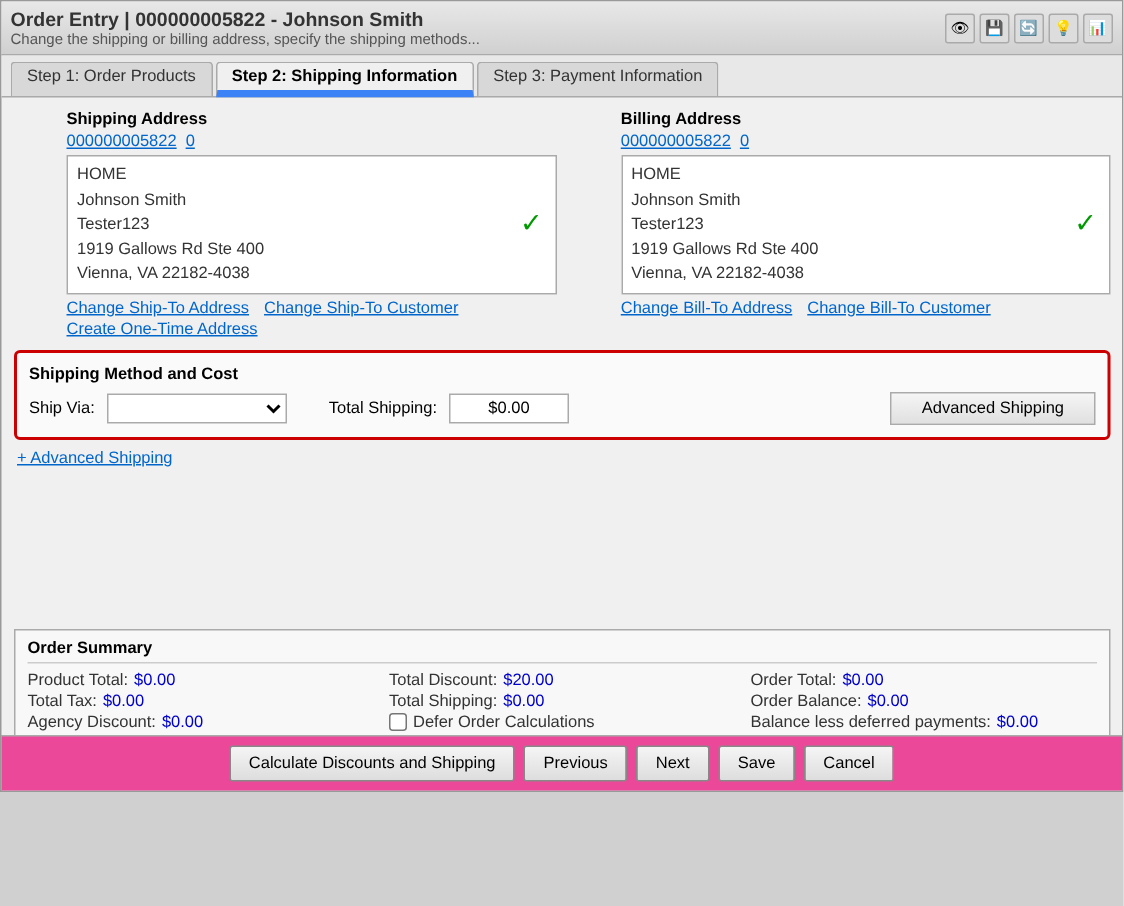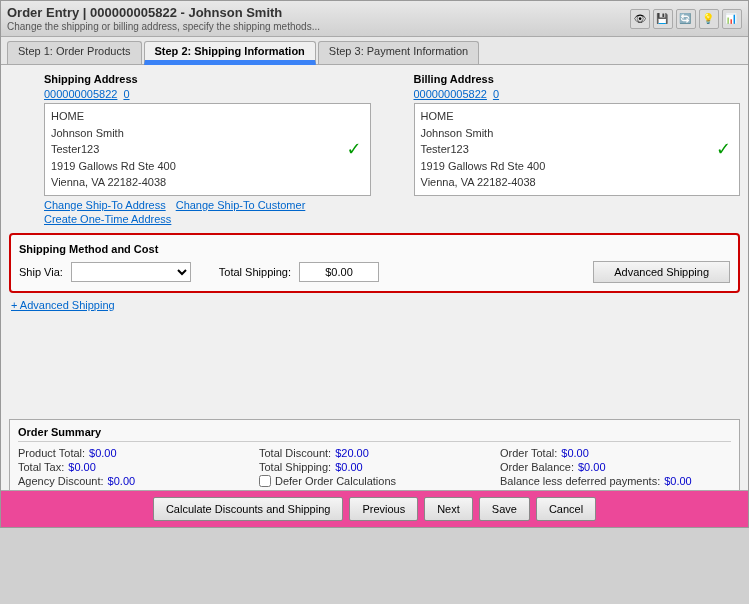--- a/index.html
+++ b/index.html
@@ -116,20 +116,24 @@
           <span class="address-link">000000005822</span>
           <span class="address-link">0</span>
         </div>
         <div class="address-box">
           <span style="white-space:pre-line;">HOME
 Johnson Smith
 Tester123
 1919 Gallows Rd Ste 400
 Vienna, VA 22182-4038</span>
           <span class="checkmark">✓</span>
+        </div>
+        <div class="address-links">
+          <span class="address-link">Change Bill-To Address</span>
+          <span class="address-link">Change Bill-To Customer</span>
         </div>
       </div>
     </div>
 
     <div class="shipping-method-box">
       <div class="shipping-method-title">Shipping Method and Cost</div>
       <div class="ship-via-row">
         <span class="ship-via-label">Ship Via:</span>
         <select class="ship-via-select">
           <option value=""></option>

